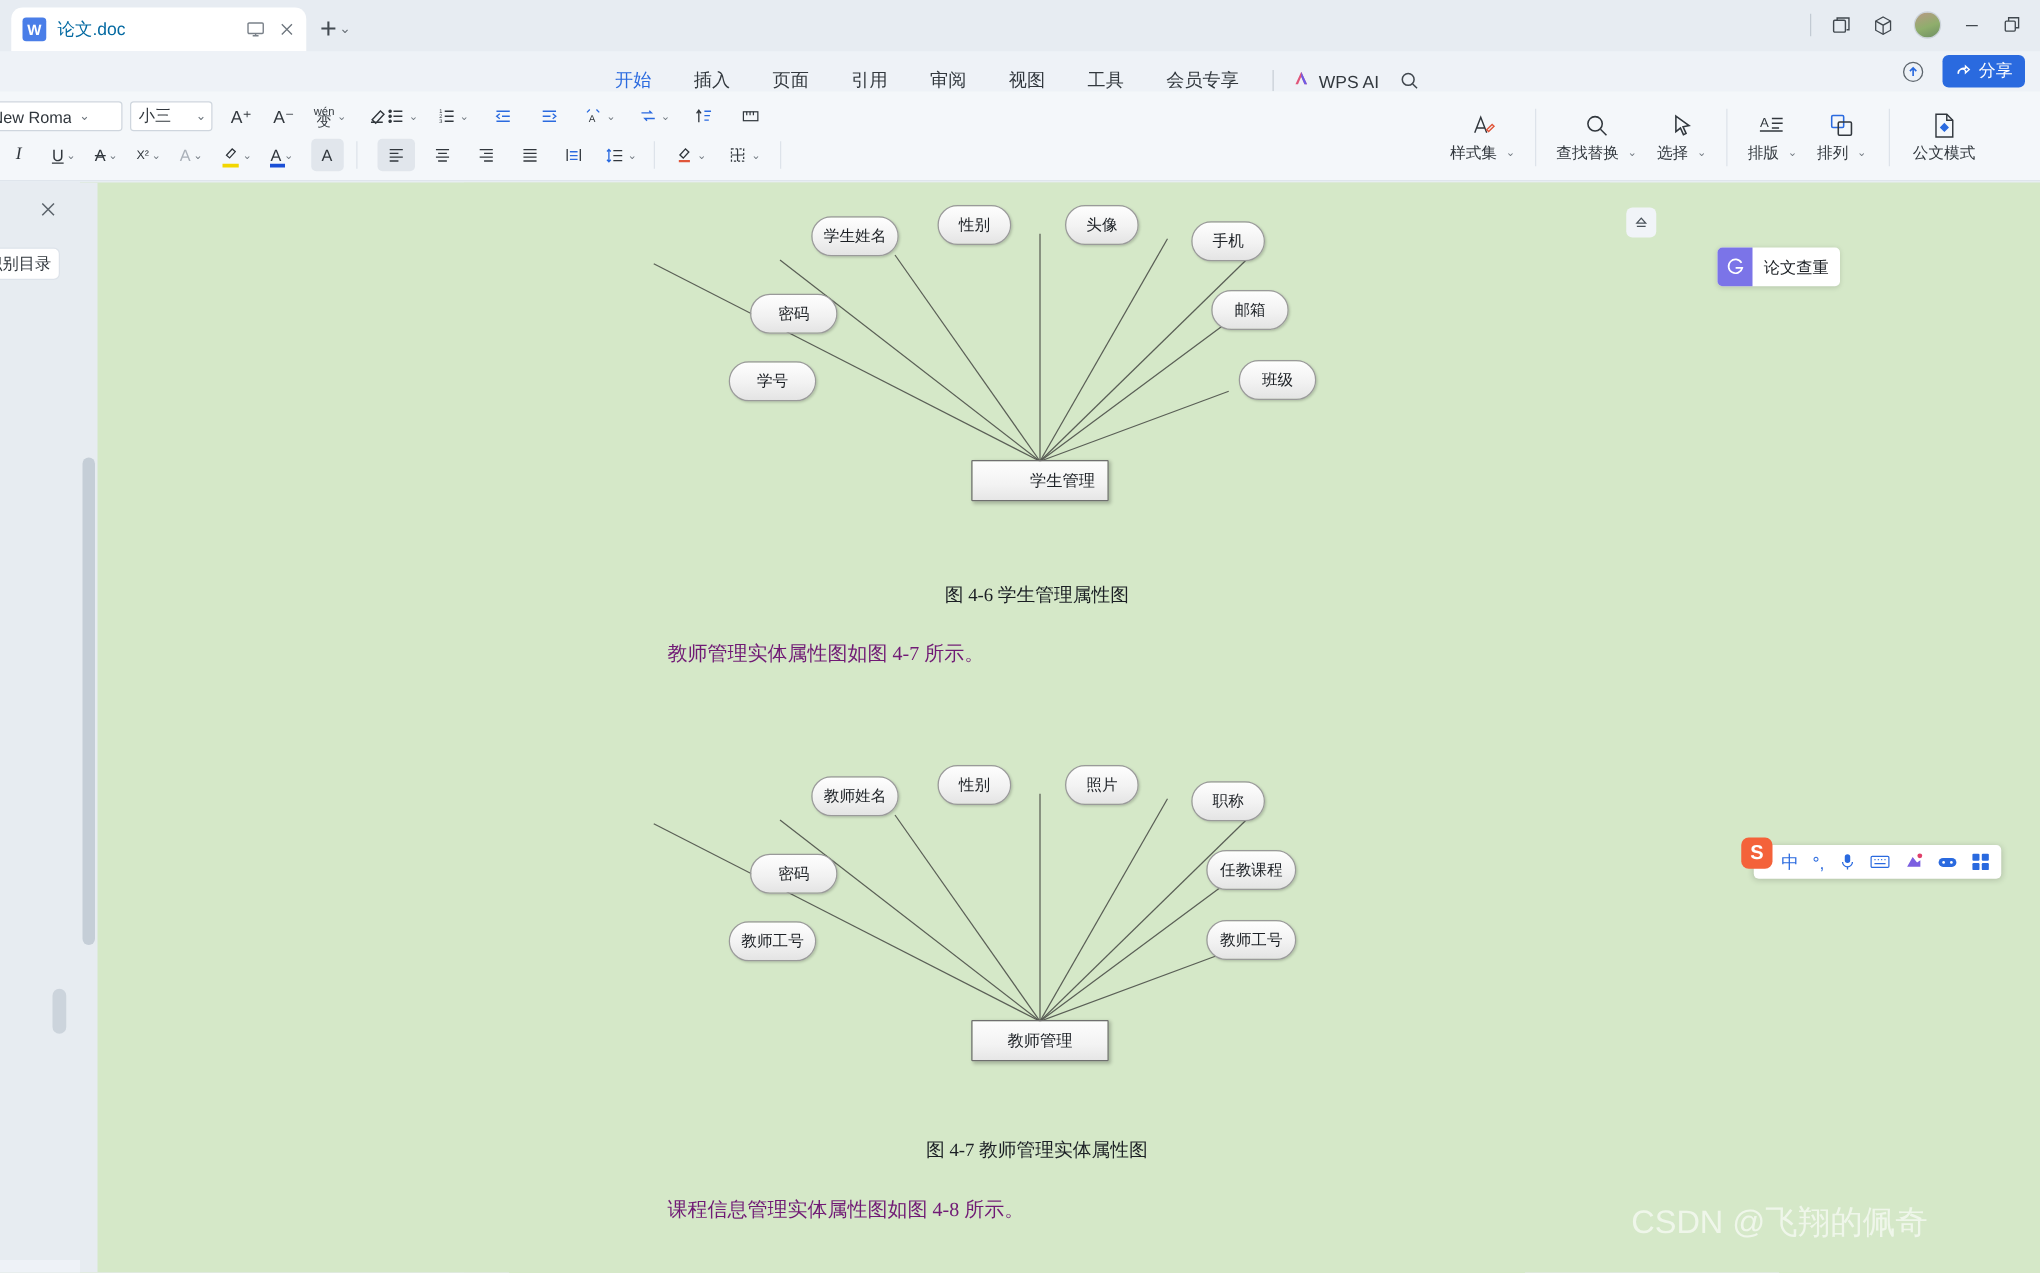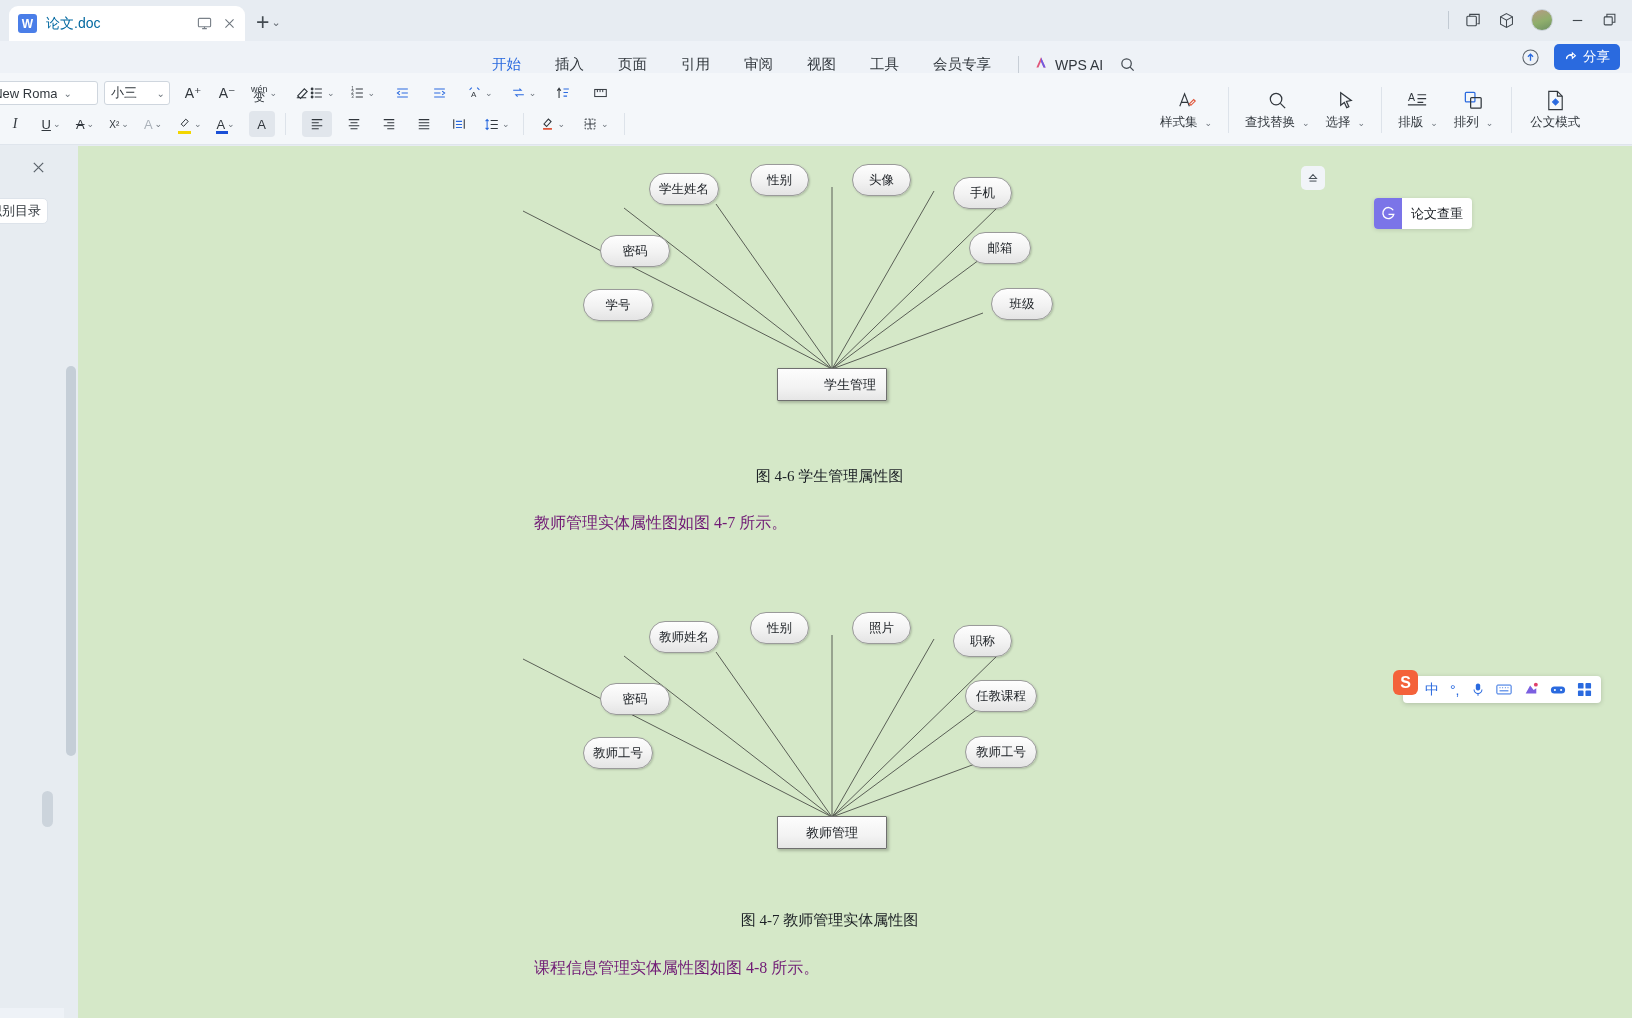--- a/index.html
+++ b/index.html
@@ -715,16 +715,17 @@
         <svg width="15" height="15" viewBox="0 0 16 16" fill="#2a6adf">
           <rect x="1" y="1" width="6" height="6" rx="1"></rect>
             <rect x="9" y="1" width="6" height="6" rx="1"></rect>
           <rect x="1" y="9" width="6" height="6" rx="1"></rect>
             <rect x="9" y="9" width="6" height="6" rx="1"></rect>
         </svg>
       </span>
     </div>
     <div class="ime-logo" style="left:1329px; top:524px;">S</div>
 
+    <div class="watermark" style="left:1241px; top:814px;">CSDN @飞翔的佩奇</div>
   </div>
 
   <div class="statusbar"></div>
 </div>
 
 </body></html>

